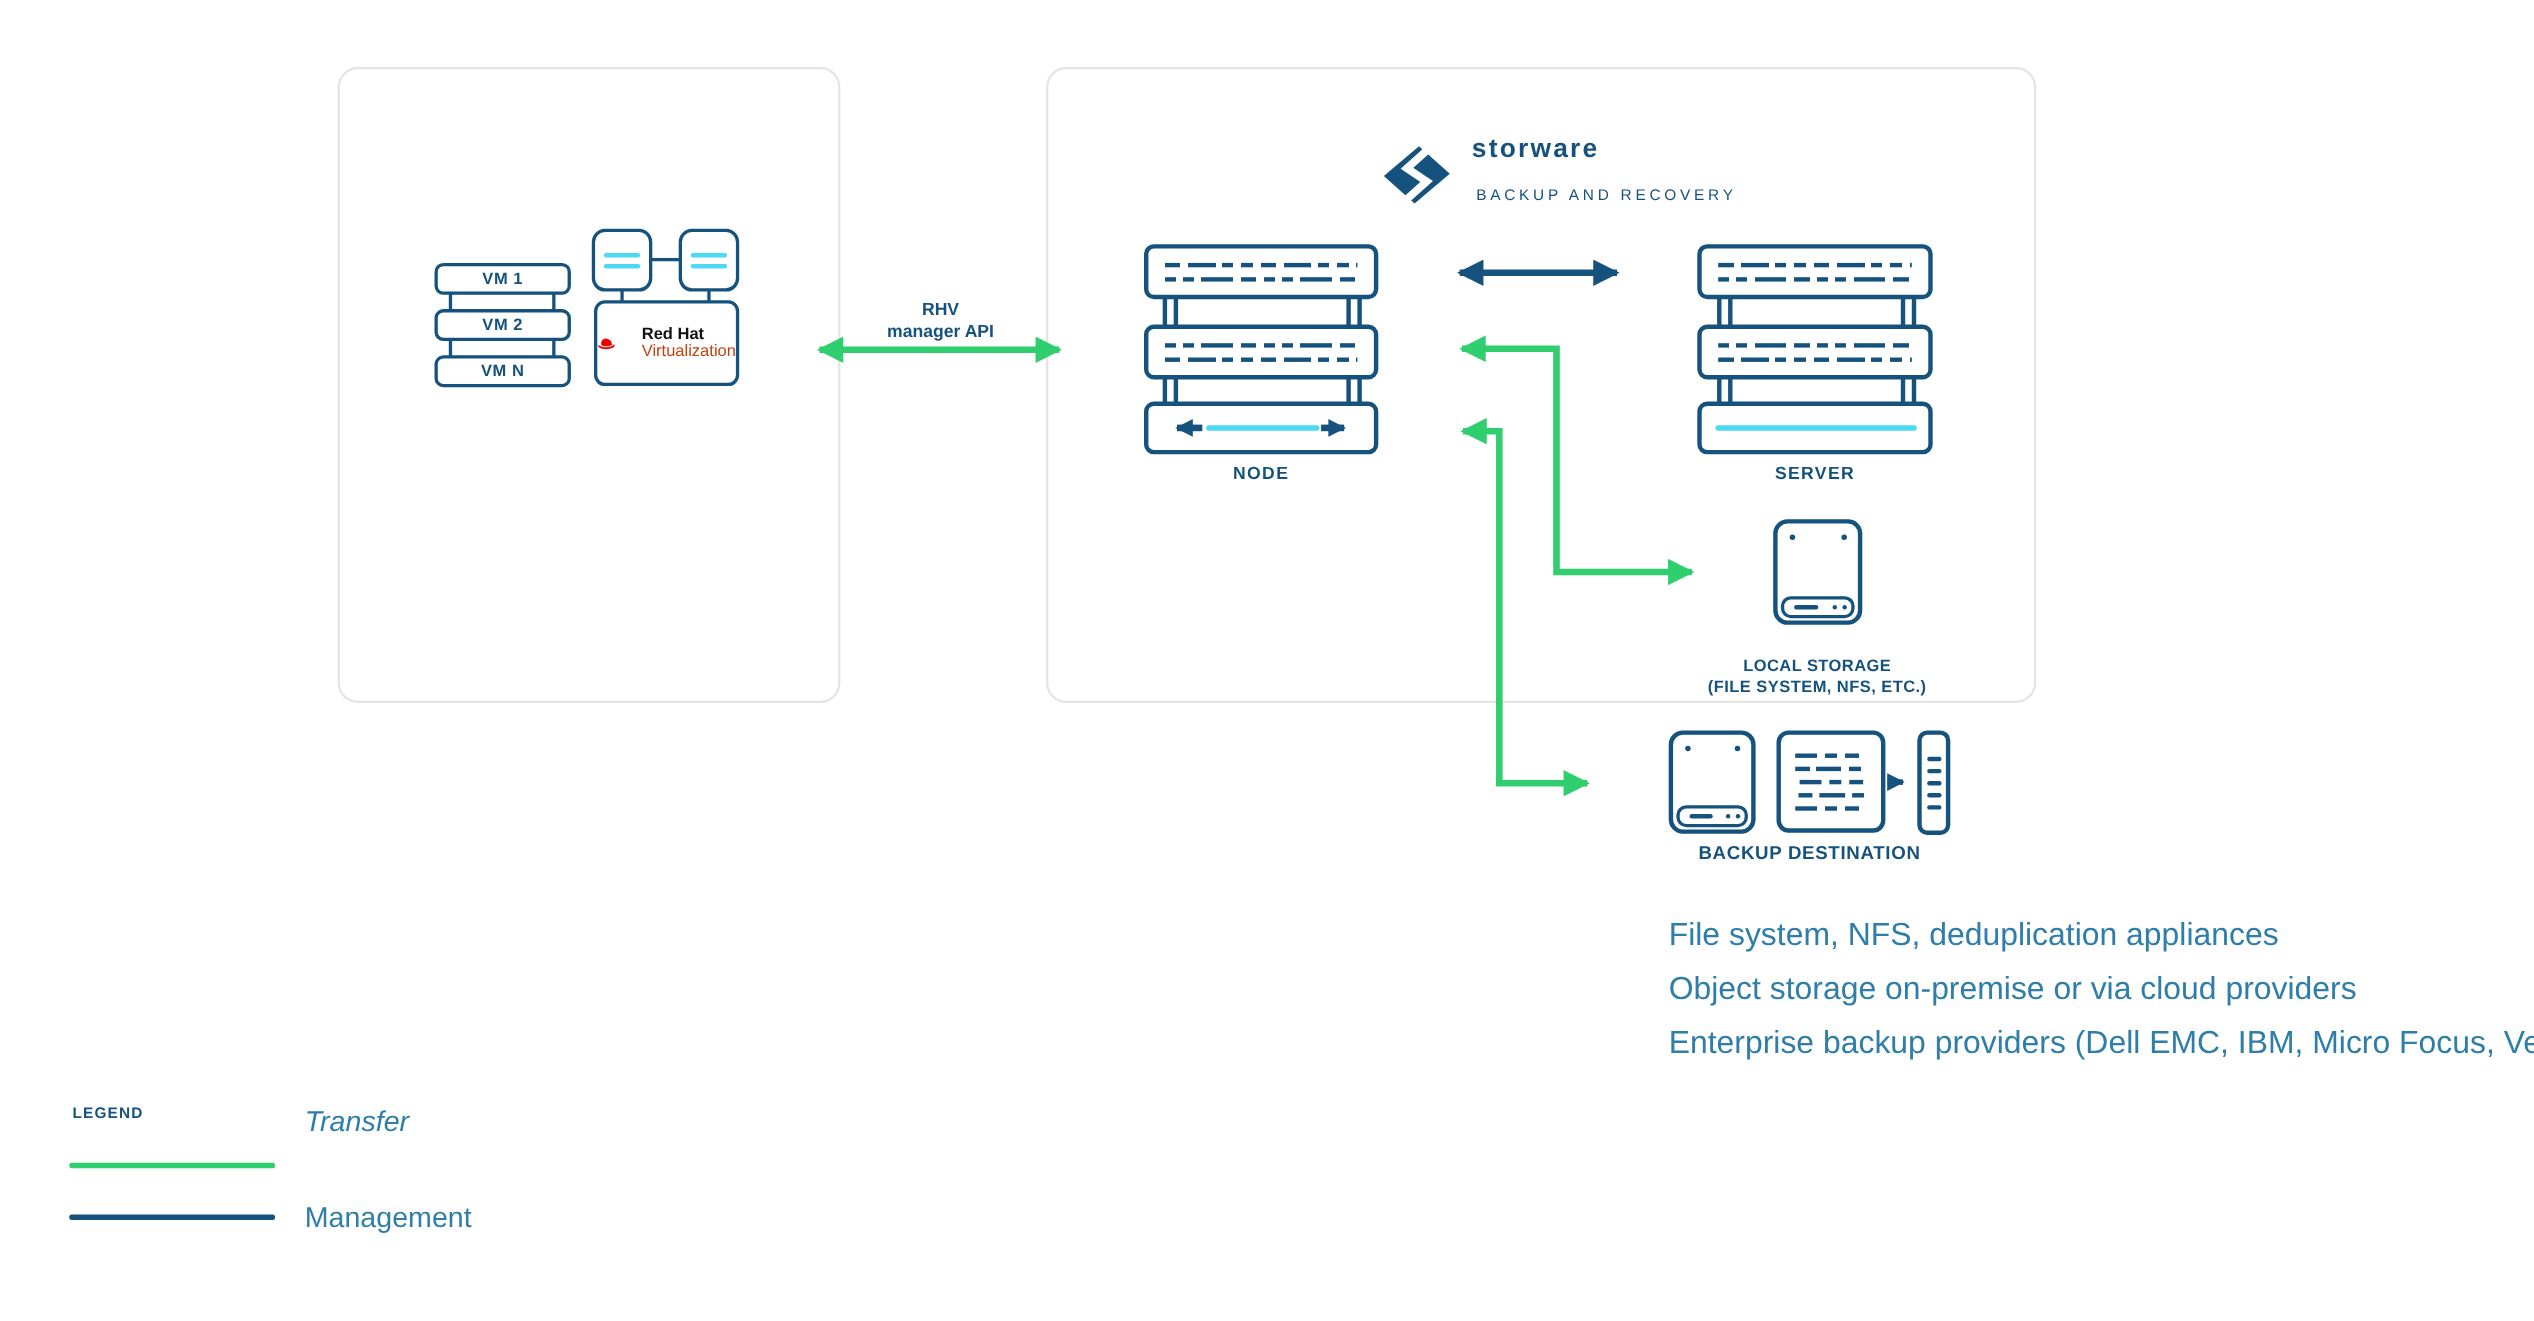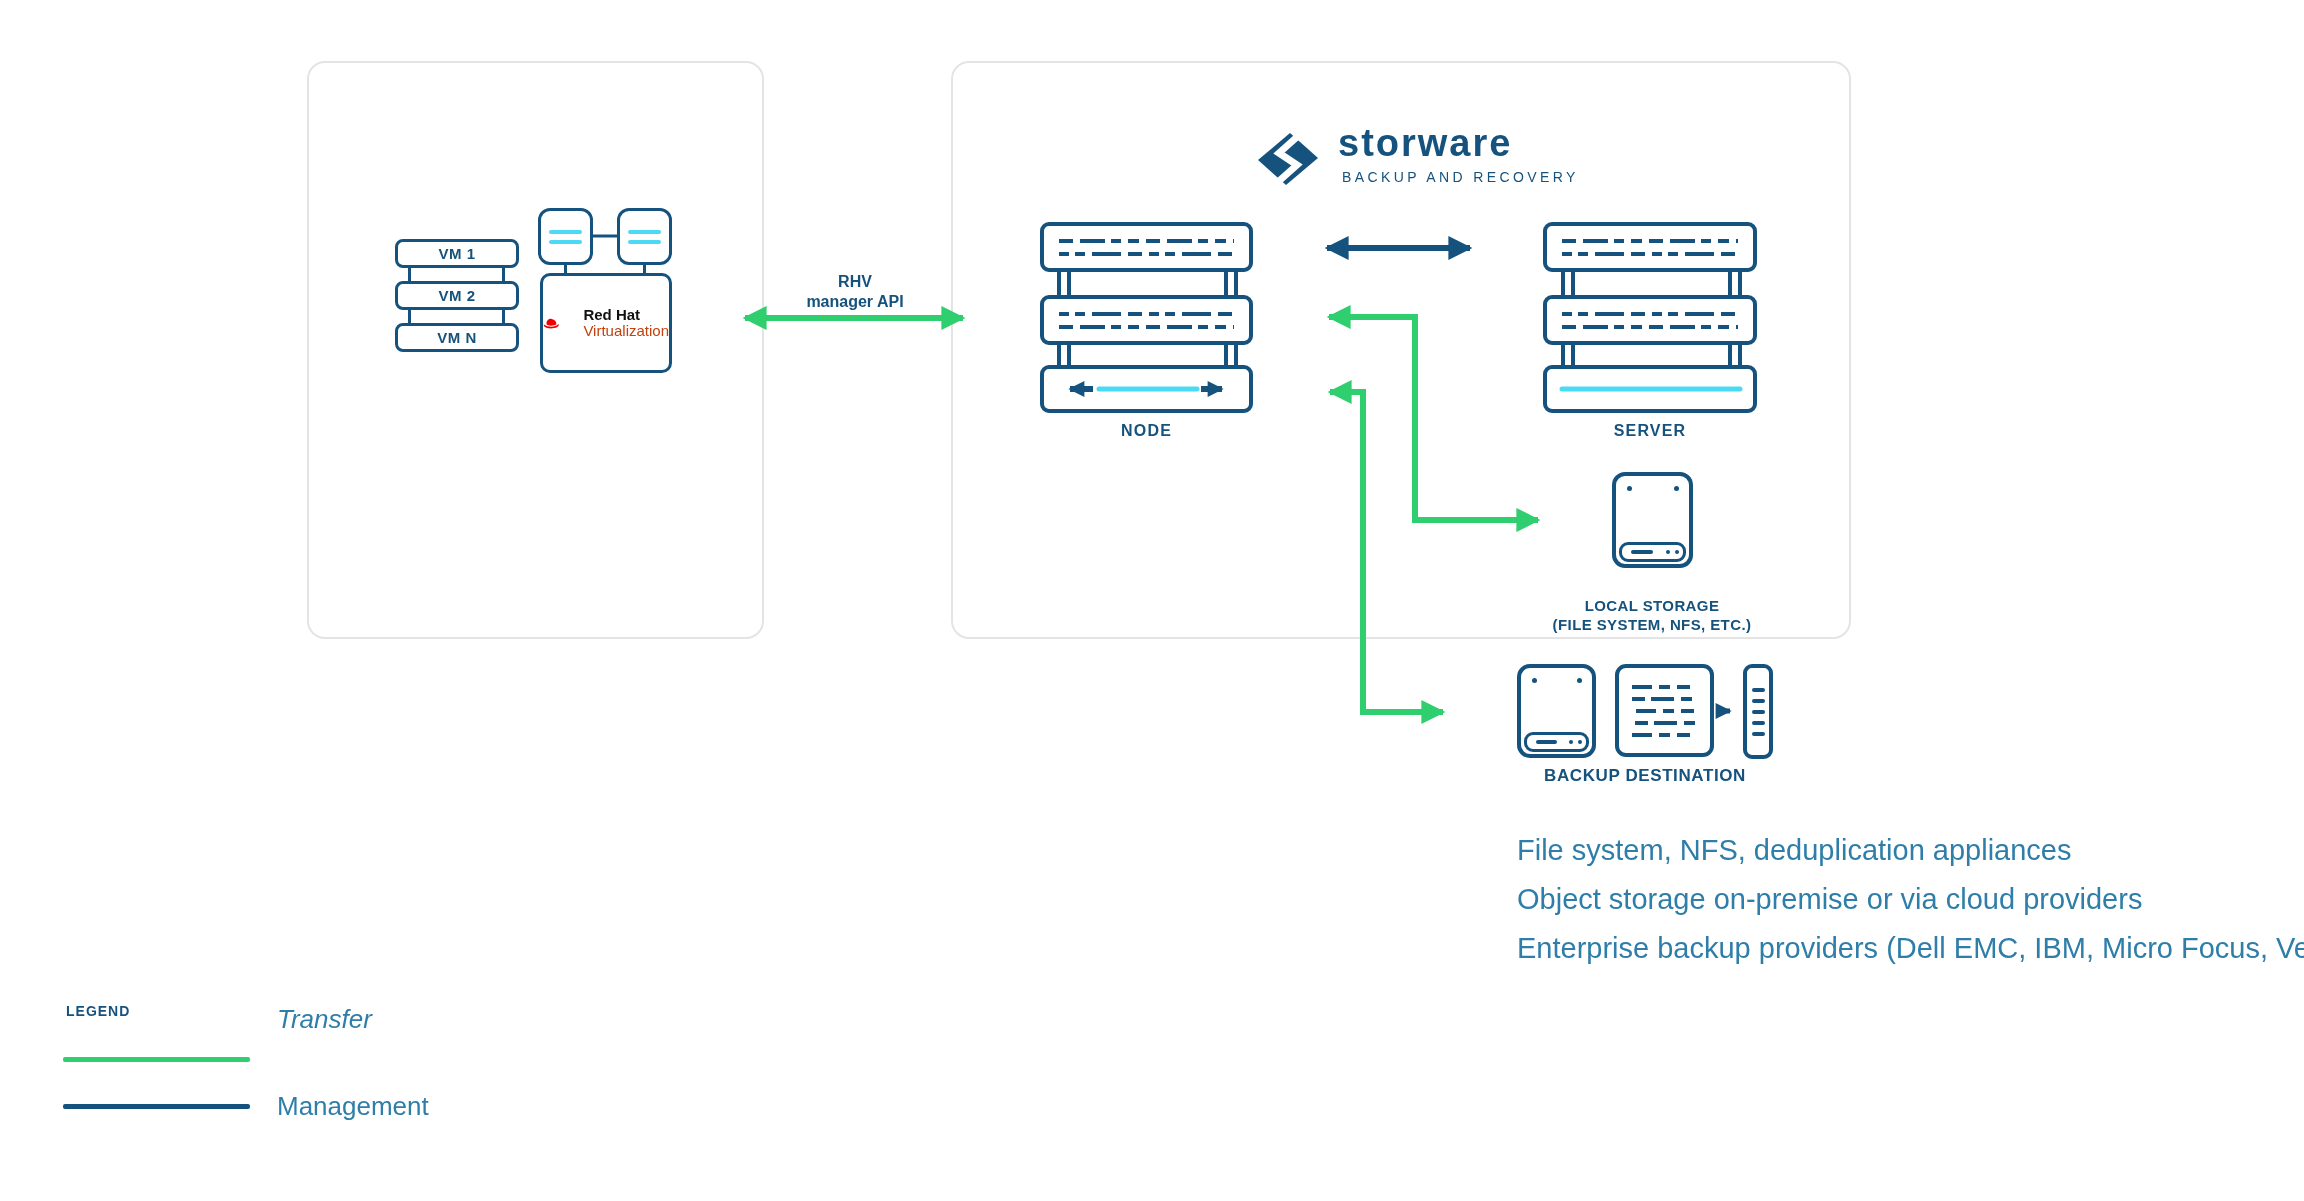--- a/index.html
+++ b/index.html
@@ -47,21 +47,21 @@
 
 <div id="canvas">
 
   <div class="abs panel" style="left:307px;top:61px;width:453px;height:574px;"></div>
   <div class="abs panel" style="left:951px;top:61px;width:896px;height:574px;"></div>
 
   <svg class="abs" style="left:1256px;top:131px;" width="64" height="56" viewBox="0 0 64 56">
     <polygon points="2,29 34,2 62,27 30,54" fill="#15527d"></polygon>
     <path d="M 41,6 L 23,22 L 41,34 L 23,50" stroke="#fff" stroke-width="7" fill="none"></path>
   </svg>
-  <div class="abs" style="left:1338px;top:122px;font-size:38px;font-weight:700;color:var(--navy);letter-spacing:2px;">storware</div>
+  <div class="abs" style="left:1338px;top:122px;font-size:24px;font-weight:700;color:var(--navy);letter-spacing:2px;">storware</div>
   <div class="abs" style="left:1342px;top:169px;font-size:14px;color:var(--navy);letter-spacing:3.4px;font-weight:400;">BACKUP AND RECOVERY</div>
 
   <div class="abs tab" style="left:408px;top:260px;width:97px;height:28px;"></div>
   <div class="abs tab" style="left:408px;top:302px;width:97px;height:28px;"></div>
   <div class="abs nbox3 lbl vm-label" style="left:395px;top:239px;width:124px;height:29px;display:flex;align-items:center;justify-content:center;">
     <span>VM 1</span>
   </div>
   <div class="abs nbox3 lbl vm-label" style="left:395px;top:281px;width:124px;height:29px;display:flex;align-items:center;justify-content:center;">
     <span>VM 2</span>
   </div>
@@ -70,21 +70,21 @@
   </div>
 
   <div class="abs nbox3" style="left:538px;top:208px;width:55px;height:57px;border-radius:12px;display:flex;flex-direction:column;justify-content:center;gap:6px;">
     <div class="cyanline"></div>
     <div class="cyanline"></div>
   </div>
   <div class="abs nbox3" style="left:617px;top:208px;width:55px;height:57px;border-radius:12px;display:flex;flex-direction:column;justify-content:center;gap:6px;">
     <div class="cyanline"></div>
     <div class="cyanline"></div>
   </div>
-  <div class="abs nbox3" style="left:540px;top:273px;width:132px;height:100px;border-radius:10px;display:flex;align-items:center;justify-content:flex-start;gap:24px;">
+  <div class="abs nbox3" style="left:540px;top:273px;width:132px;height:78px;border-radius:10px;display:flex;align-items:center;justify-content:flex-start;gap:24px;">
     <svg width="30" height="24" viewBox="0 0 32 24">
       <path d="M7,14 C6,7 12,3 17,4 C23,5 26,9 26,14 L26,15 C20,18 11,18 7,15 Z" fill="#ee0000"></path>
       <path d="M2,15 C10,21 24,21 30,14 C31.5,16 30.5,18.5 28,19.7 C20,23.5 9,23.5 3.4,19.5 C1.2,18 1,16.2 2,15 Z" fill="#ee0000"></path>
     </svg>
     <div style="text-align:left;line-height:16px;">
       <div style="font-size:15px;font-weight:700;color:#111;">Red Hat</div>
       <div style="font-size:15px;color:#c2410c;">Virtualization</div>
     </div>
   </div>
 

